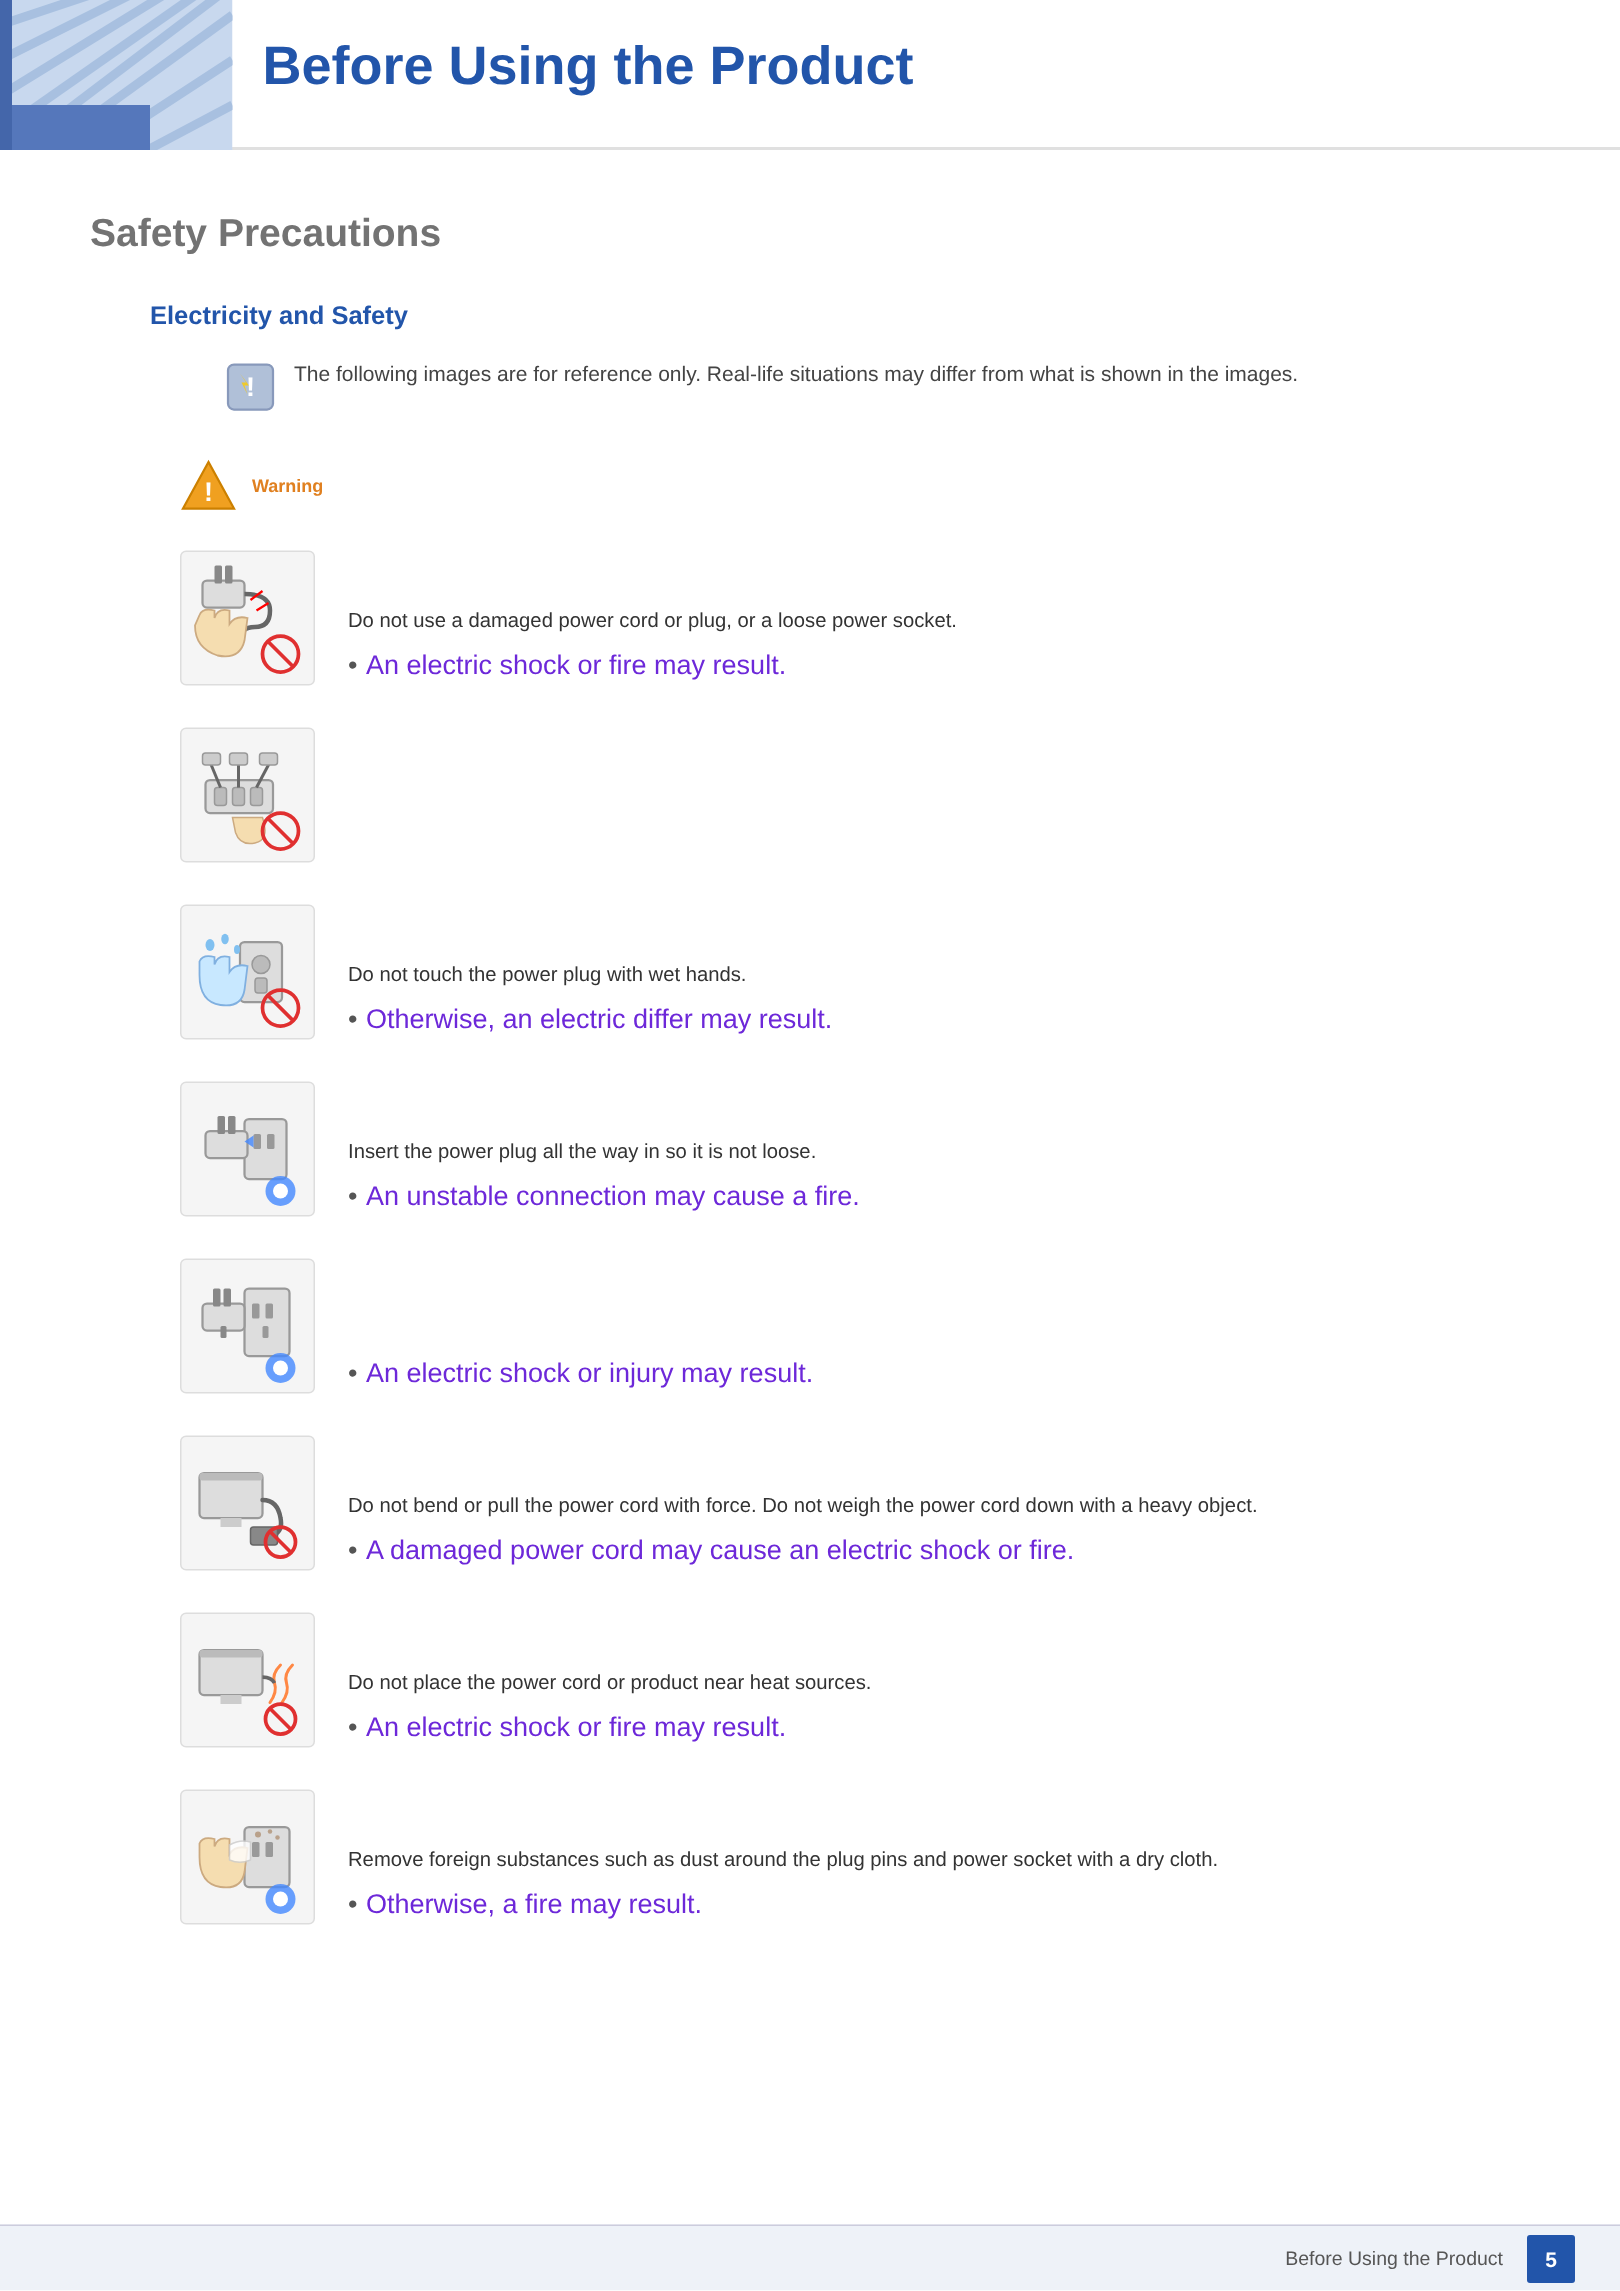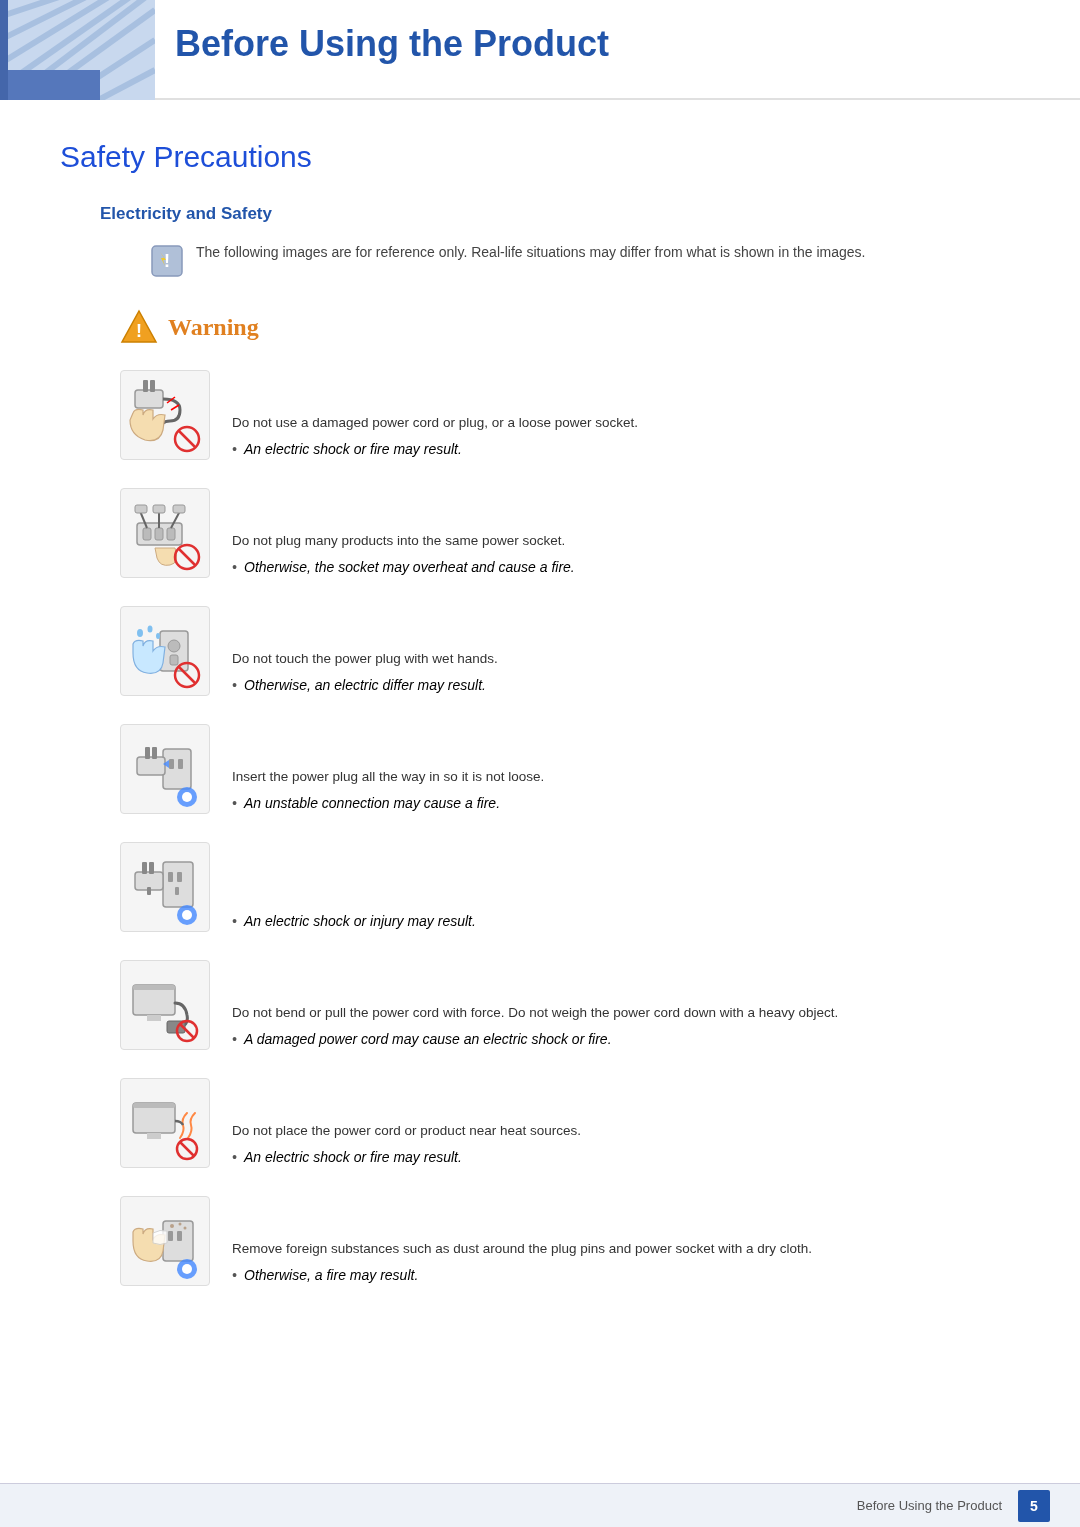--- a/index.html
+++ b/index.html
@@ -31,23 +31,23 @@
       margin-left: 175px;
     }
 
     
     .content {
       padding: 30px 60px 80px 60px;
     }
 
     
     .section-title {
-      font-size: 30px;
-      font-weight: normal;
-      color: #1d4ed8;
+      font-size: 26px;
+      font-weight: bold;
+      color: #737373;
       margin-bottom: 30px;
       margin-top: 10px;
     }
 
     
     .subsection-title {
       font-size: 17px;
       font-weight: bold;
       color: #2255aa;
       margin-left: 40px;
@@ -81,24 +81,23 @@
       margin-bottom: 24px;
       margin-left: 60px;
     }
     .warning-triangle {
       width: 38px;
       height: 38px;
       margin-right: 10px;
       flex-shrink: 0;
     }
     .warning-label {
-      font-size: 24px;
+      font-size: 12px;
       font-weight: bold;
       color: #e08020;
-      font-family: Liberation Serif, serif;
     }
 
     
     .warning-item {
       display: flex;
       align-items: flex-end;
       margin-bottom: 28px;
       margin-left: 60px;
     }
     .warning-item-icon {
@@ -119,26 +118,25 @@
       flex: 1;
       padding-top: 4px;
     }
     .warning-item-main {
       font-size: 13.5px;
       color: #333;
       margin-bottom: 6px;
       line-height: 1.5;
     }
     .warning-item-sub {
-      font-size: 14px;
-      color: #000000;
+      font-size: 18px;
+      color: #6d28d9;
       padding-left: 12px;
       line-height: 1.5;
       position: relative;
-      font-style: italic;
     }
     .warning-item-sub::before {
       content: '•';
       position: absolute;
       left: 0;
       color: #555;
     }
 
     
     .footer {
@@ -281,24 +279,20 @@
           <rect x="10" y="12" width="12" height="8" rx="2" fill="#ccc" stroke="#999" stroke-width="1"></rect>
           <rect x="28" y="12" width="12" height="8" rx="2" fill="#ccc" stroke="#999" stroke-width="1"></rect>
           <rect x="48" y="12" width="12" height="8" rx="2" fill="#ccc" stroke="#999" stroke-width="1"></rect>
 
           <path d="M50 55 Q55 70 45 72 Q35 74 32 65 L30 55 Z" fill="#f5ddb0" stroke="#ccaa80" stroke-width="1"></path>
 
           <circle cx="62" cy="64" r="12" fill="none" stroke="#e03030" stroke-width="2.5"></circle>
           <line x1="54" y1="56" x2="70" y2="72" stroke="#e03030" stroke-width="2.5"></line>
         </svg>
       </div>
-      <div class="warning-item-text">
-        <p class="warning-item-main">Do not plug many products into the same power socket.</p>
-        <p class="warning-item-sub">Otherwise, the socket may overheat and cause a fire.</p>
-      </div>
     </div>
 
     <div class="warning-item">
       <div class="warning-item-icon">
         <svg viewBox="0 0 80 80" xmlns="http://www.w3.org/2000/svg" width="80" height="80">
 
           <rect x="35" y="20" width="28" height="40" rx="3" fill="#ddd" stroke="#999" stroke-width="1.5"></rect>
           <circle cx="49" cy="35" r="6" fill="#bbb" stroke="#999" stroke-width="1"></circle>
           <rect x="45" y="44" width="8" height="10" rx="2" fill="#bbb" stroke="#999" stroke-width="1"></rect>
 

